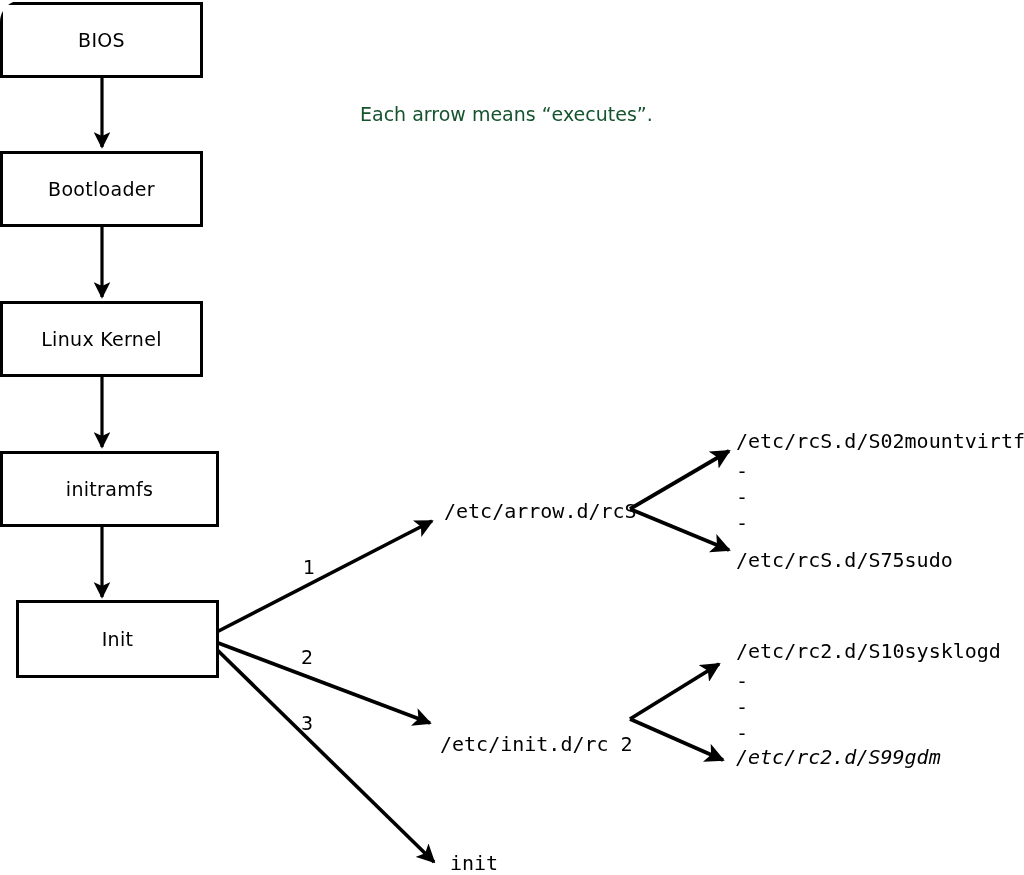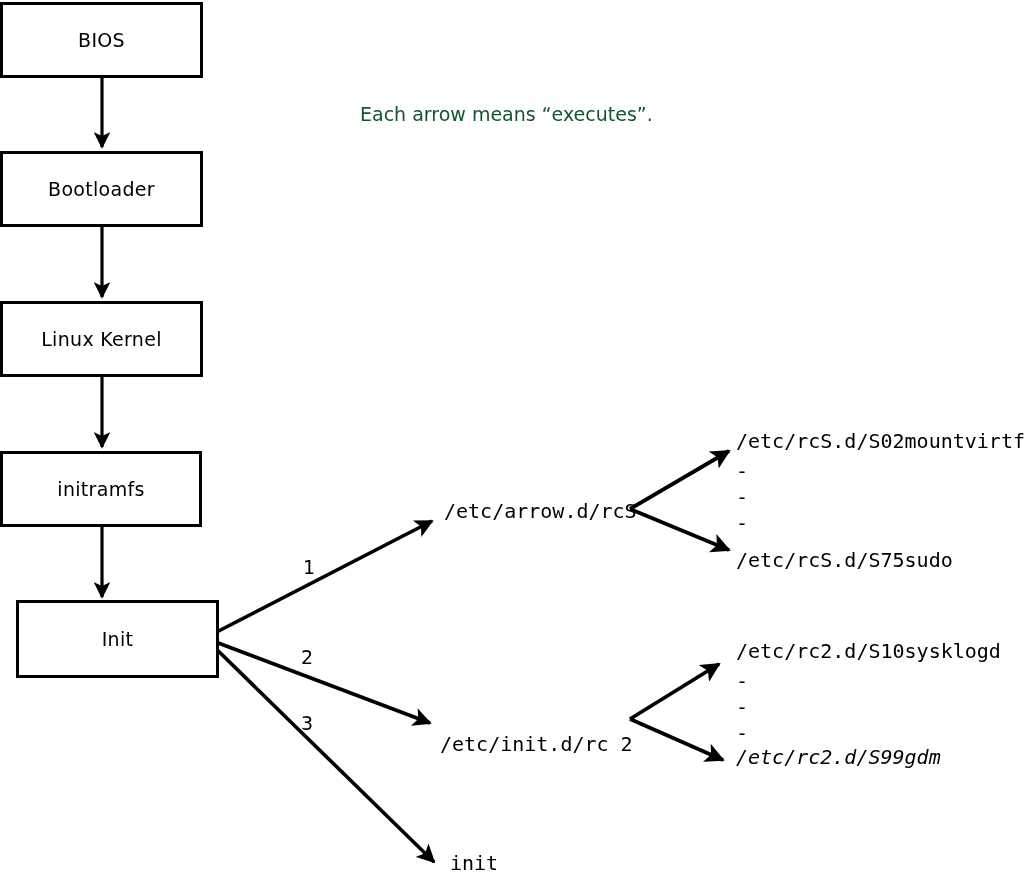--- a/index.html
+++ b/index.html
@@ -11,20 +11,21 @@
   body {
     font-family: "Liberation Sans", sans-serif;
     color: #000000;
   }
   #canvas {
     position: relative;
     width: 1024px;
     height: 875px;
     background: #ffffff;
     overflow: hidden;
+    border-radius: 22px;
   }
   #diagram-svg {
     position: absolute;
     left: 0;
     top: 0;
     width: 1024px;
     height: 875px;
     display: block;
   }
   .node-box {
@@ -117,21 +118,21 @@
   </div>
 
   <div class="node-box" style="left:0px; top:151px; width:203px; height:76px;">
     <span class="node-box-label">Bootloader</span>
   </div>
 
   <div class="node-box" style="left:0px; top:301px; width:203px; height:76px;">
     <span class="node-box-label">Linux Kernel</span>
   </div>
 
-  <div class="node-box" style="left:0px; top:451px; width:202px; height:76px;justify-content:center;">
+  <div class="node-box" style="left:0px; top:451px; width:219px; height:76px;justify-content:center;">
     <span class="node-box-label">initramfs</span>
   </div>
 
   <div class="node-box" style="left:16px; top:600px; width:203px; height:78px;">
     <span class="node-box-label">Init</span>
   </div>
 
   <div class="caption" style="left:360px; top:105px;">Each arrow means “executes”.</div>
 
   <div class="edge-num" style="left:303px; top:558px;">1</div>

